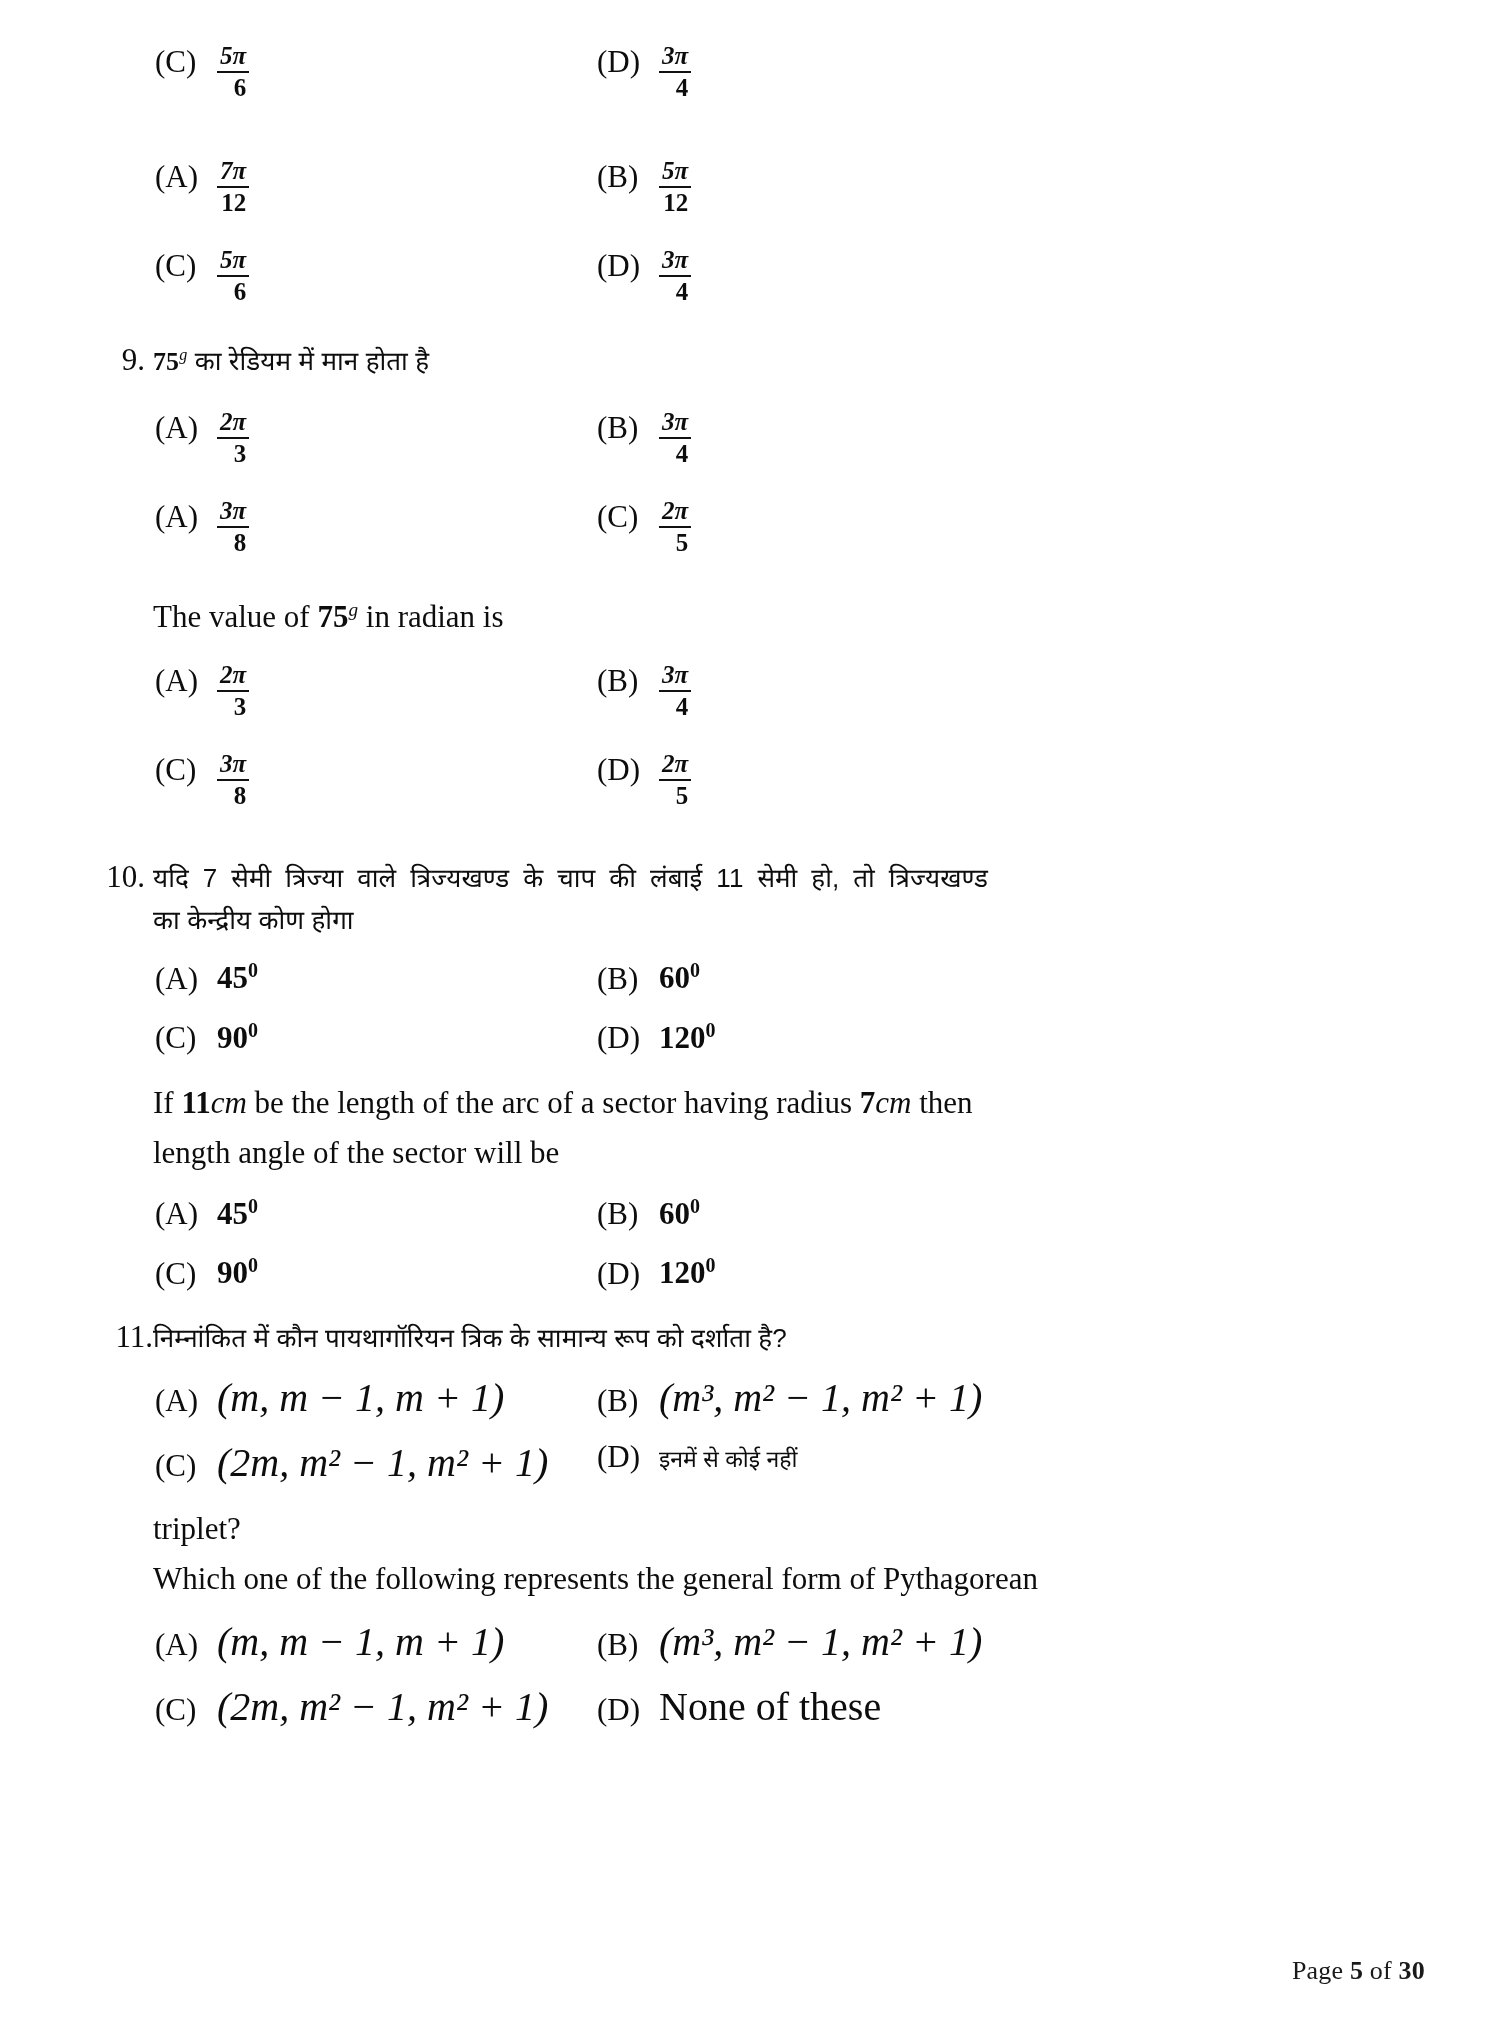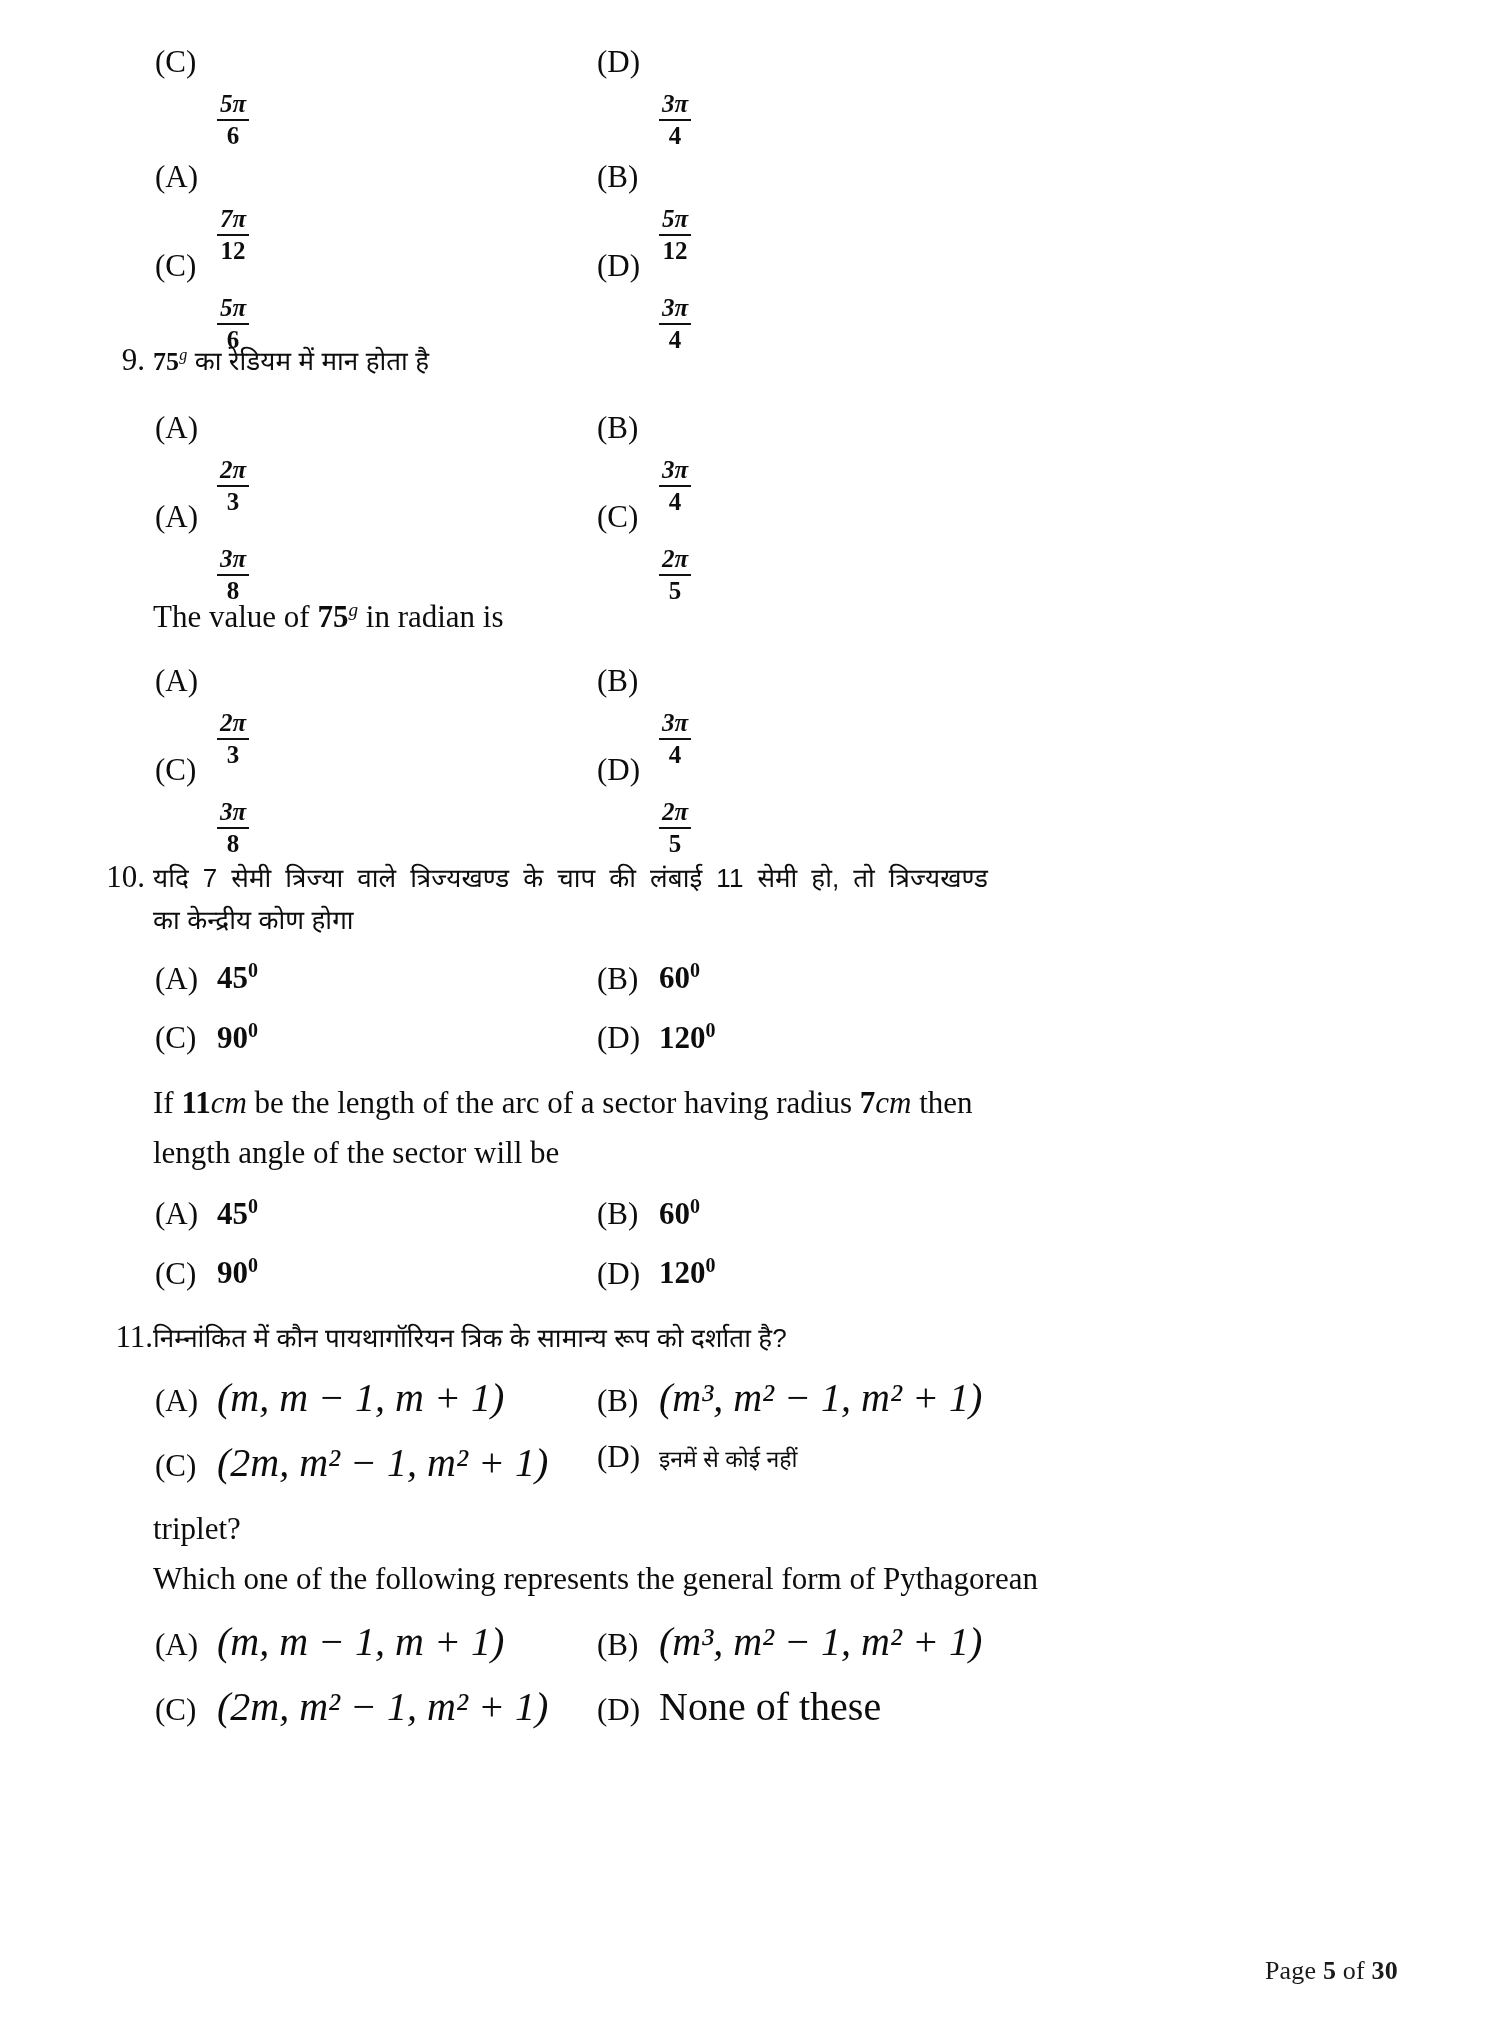--- a/index.html
+++ b/index.html
@@ -87,27 +87,26 @@
   .opt-val.hi {
     font-family: "Liberation Sans", "DejaVu Sans", sans-serif;
     font-size: 23px;
     text-align: right;
   }
 
   
   .frac {
     display: inline-block;
     vertical-align: middle;
-    text-align: center;
+    text-align: right;
     font-family: "Liberation Serif", "DejaVu Serif", serif;
     font-weight: bold;
     line-height: 1.12;
     position: relative;
     top: -2px;
-    margin-top: 48px;
   }
   .frac .num {
     display: block;
     font-size: 25px;
     font-style: italic;
     padding: 0 3px 1px 3px;
   }
   .frac .den {
     display: block;
     font-size: 25px;
@@ -143,21 +142,21 @@
   
   .sp6  { height: 6px; }
   .sp10 { height: 10px; }
   .sp14 { height: 14px; }
   .sp18 { height: 18px; }
   .sp22 { height: 22px; }
 
   
   .footer {
     position: absolute;
-    right: 107px;
+    right: 80px;
     bottom: 48px;
     font-size: 26px;
     font-family: "Liberation Serif", "DejaVu Serif", serif;
     color: #1a1a1a;
     letter-spacing: 0.2px;
   }
   .footer b { font-weight: bold; }
 </style>
 </head>
 <body>

